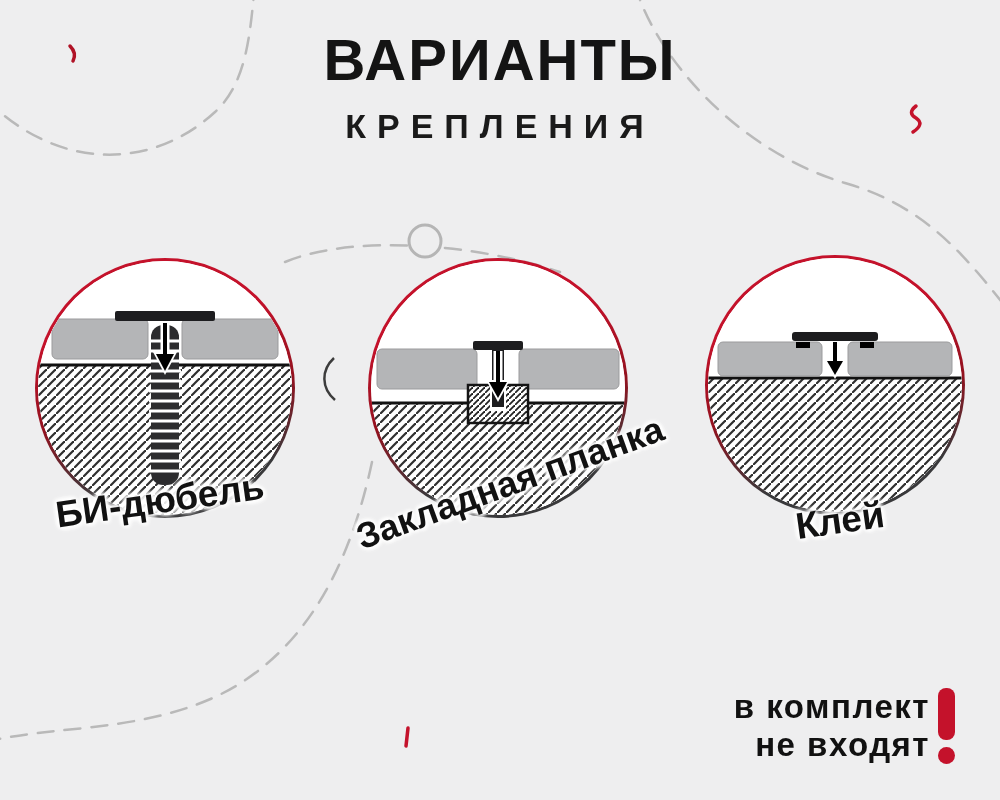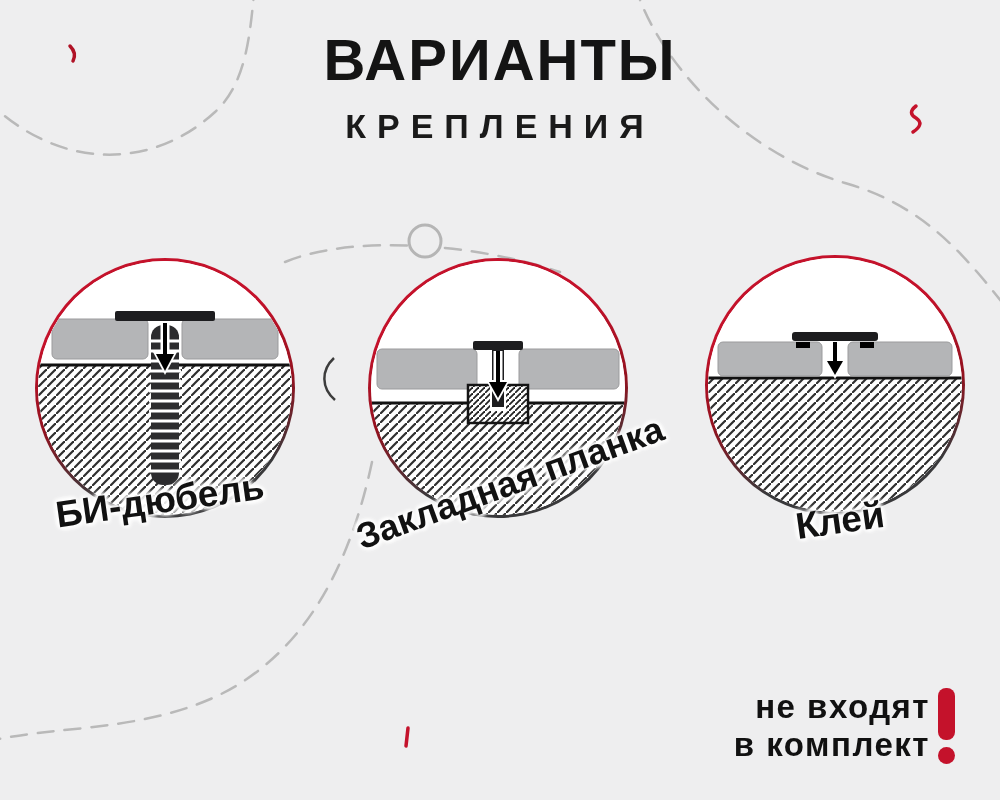--- a/index.html
+++ b/index.html
@@ -193,21 +193,21 @@
         </svg>
       </div>
     </div>
   </div>
 
   <div class="opt-label label-1">БИ-дюбель</div>
   <div class="opt-label label-2">Закладная планка</div>
   <div class="opt-label label-3">Клей</div>
 
   <div class="footnote">
+    <div>в комплект</div>
     <div>не входят</div>
-    <div>в комплект</div>
   </div>
   <div class="exclamation">
     <div class="excl-bar"></div>
     <div class="excl-dot"></div>
   </div>
 
 </div>
 
 </body></html>

